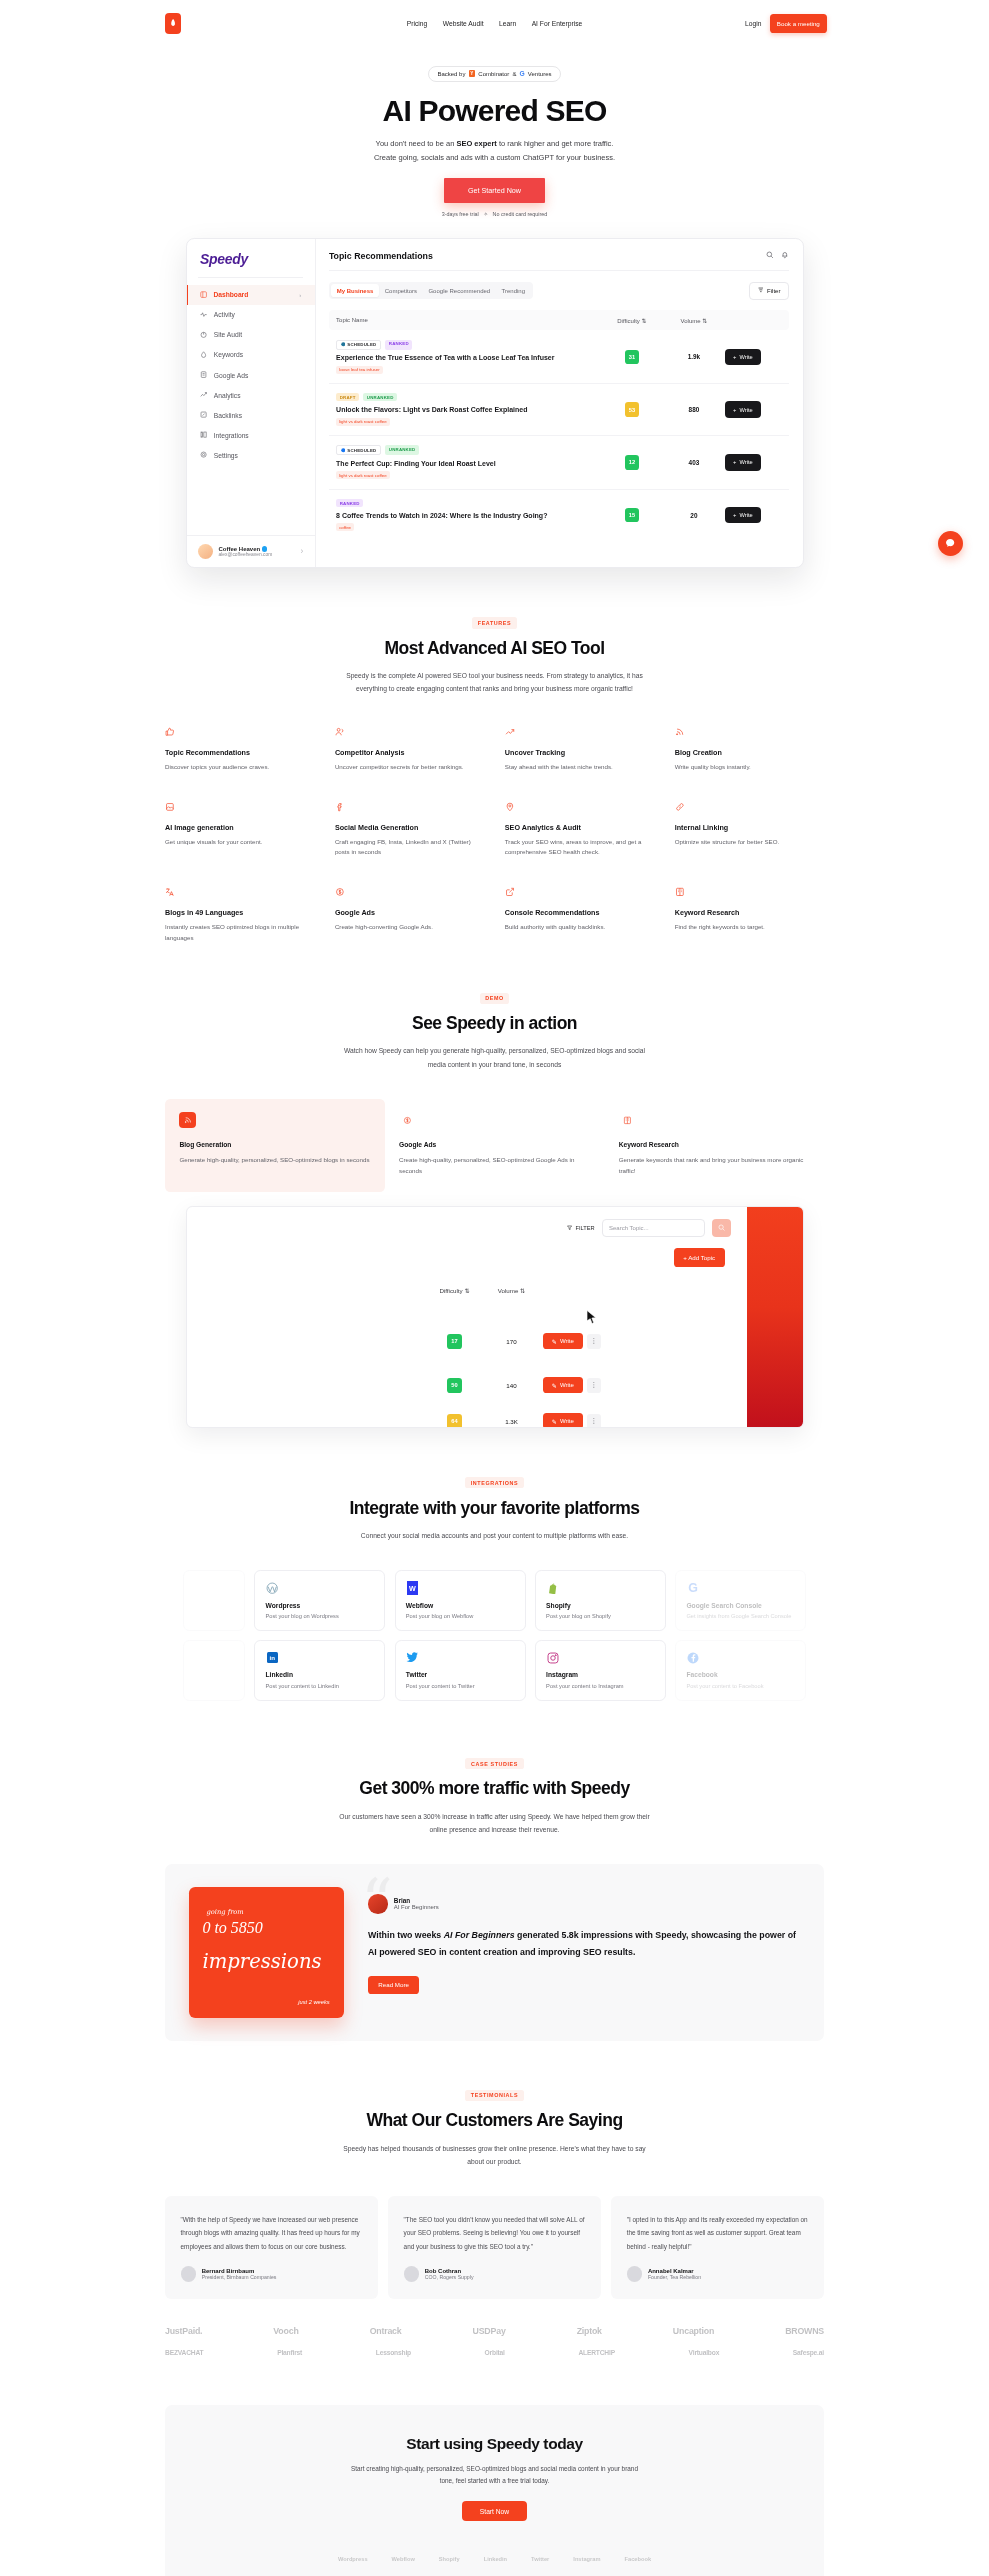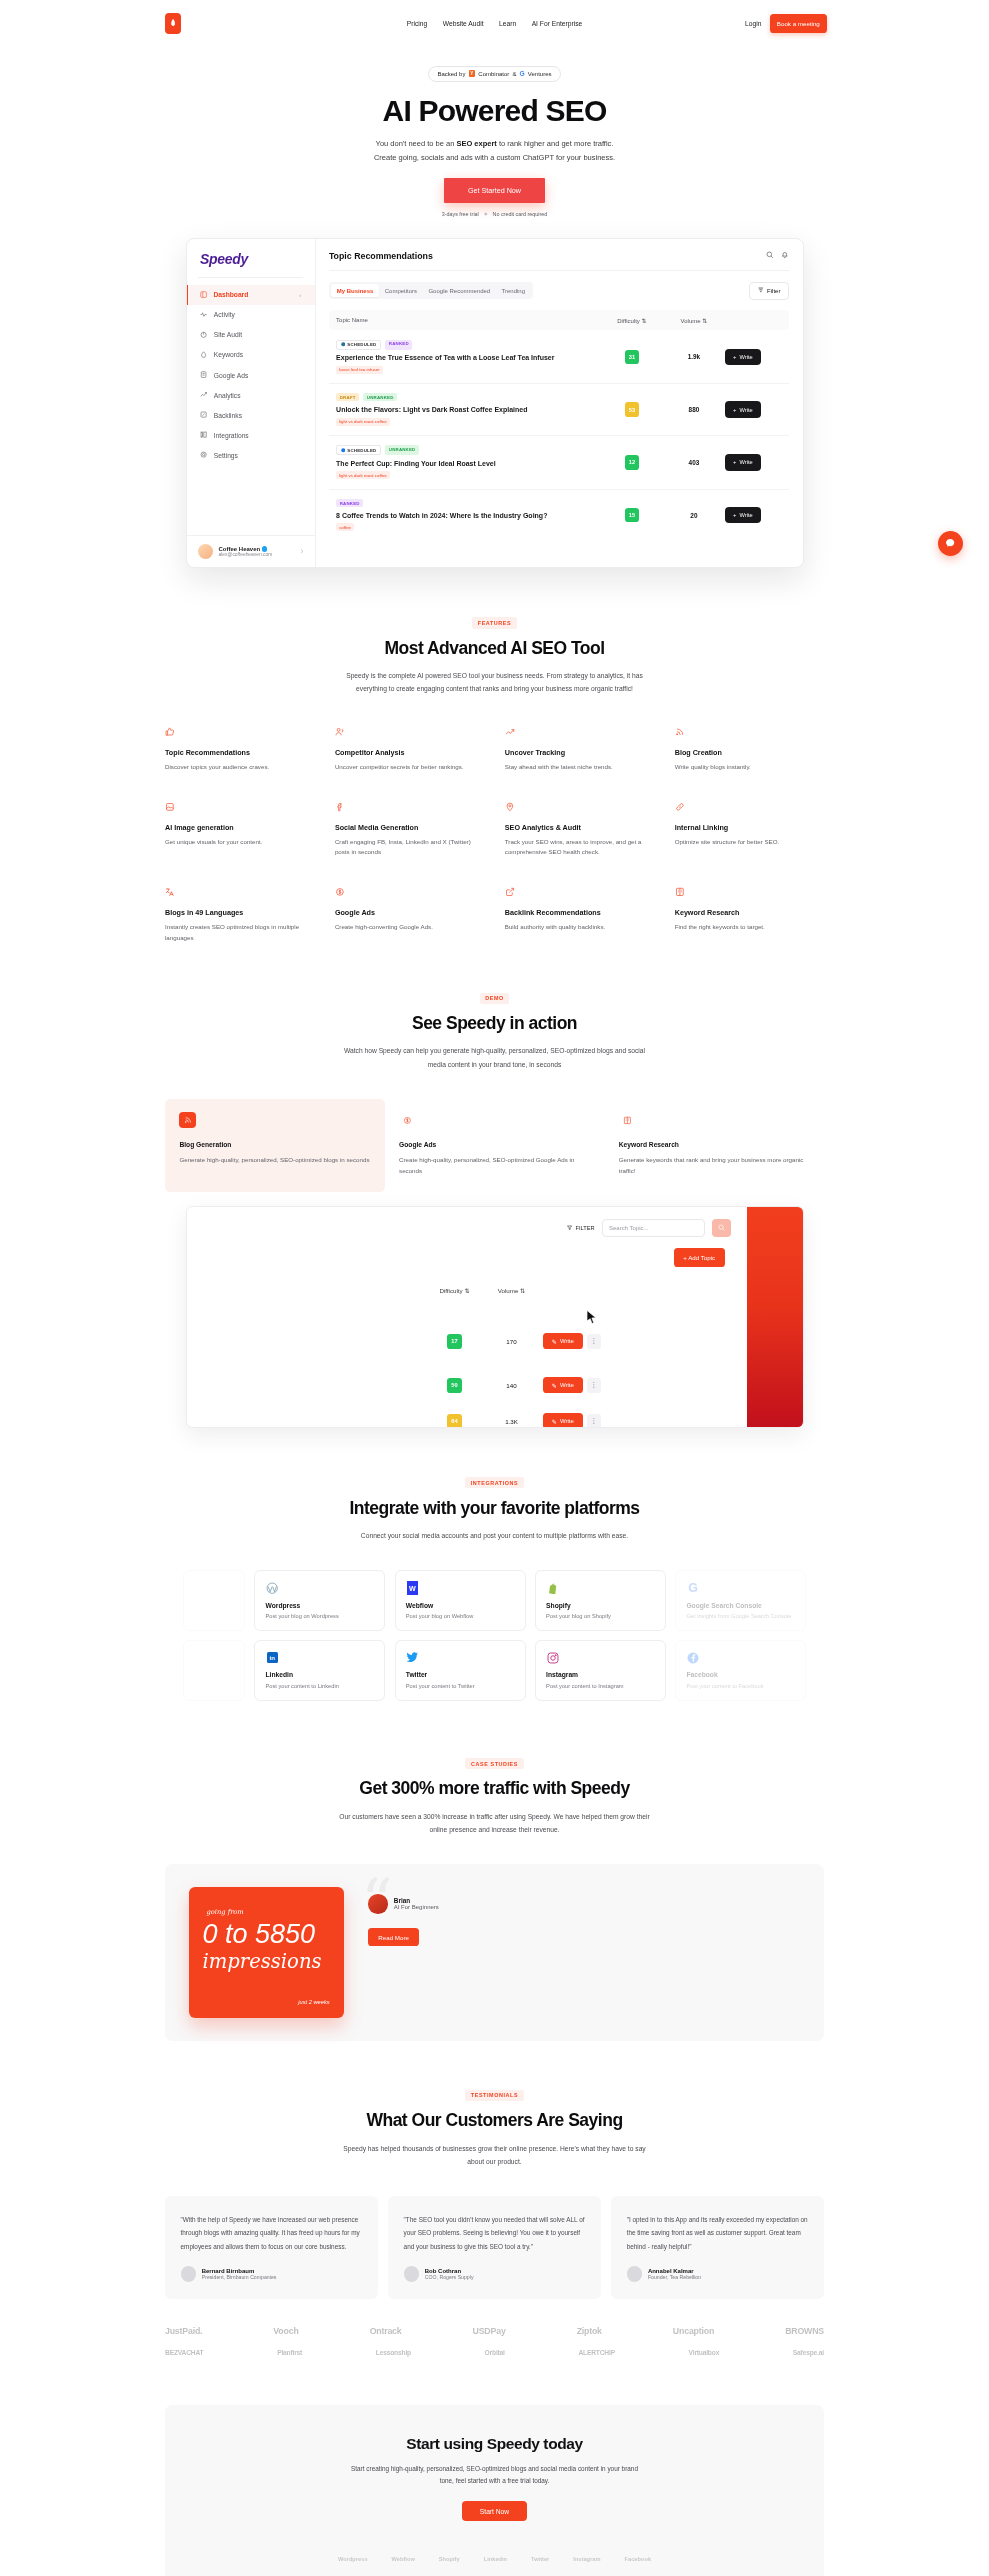--- a/index.html
+++ b/index.html
@@ -192,21 +192,21 @@
   
   .case-box {
     width: 659px; margin: 28px auto 0; background:#f8f8f9; border-radius:7.2px;
     display:flex; gap:24px; padding: 23px 24px; align-items:flex-start; text-align:left; position:relative;
   }
   .case-img {
     width: 155px; height: 131px; border-radius:6.2px; background:#f4411e; color:#fff;
     position:relative; flex:0 0 auto; box-shadow: 0 8.2px 18.5px rgba(244,65,30,.25);
   }
   .case-img .gf { position:absolute; left:17.5px; top:21.6px; font-size:6.7px; font-style:italic; font-family:"DejaVu Serif", serif;}
-  .case-img .big { position:absolute; left:13.4px; top:32px; font-size:27px; font-style:italic; font-family:Liberation Sans, sans-serif;}
+  .case-img .big { position:absolute; left:13.4px; top:32px; font-size:16px; font-style:italic; font-family:Liberation Serif, serif;}
   .case-img .big2 { position:absolute; left:13.4px; top:63px; font-size:19.6px; font-style:italic; font-family:"DejaVu Serif", serif;}
   .case-img .jw { position:absolute; right:14.4px; bottom:13.4px; font-size:5.7px; font-style:italic;}
   .quote-glyph { position:absolute; left:196px; top:7.2px; font-size:62px; color:#ececed; font-family:"DejaVu Serif",serif; line-height:1; z-index:0;}
   .case-body { position:relative; z-index:1; flex:1; padding-top:7.2px;}
   .case-person { display:flex; gap:6.2px; align-items:center; }
   .case-person .av { width:19.6px;height:19.6px;border-radius:50%;background:linear-gradient(140deg,#e8442a,#b62a18);}
   .case-person .n { font-size:6.4px; font-weight:600;}
   .case-person .r { font-size:6px; color:#5a5a60;}
   .case-quote { font-size:8.8px; line-height:1.95; font-weight:600; margin-top:13.4px; color:#131316;}
   .case-quote i { font-style:italic; }
@@ -576,21 +576,21 @@
                 <path d="M9.5 5.5v8M11.5 7.2c-.5-.6-1.3-.9-2-.9-1 0-1.8.6-1.8 1.5s.8 1.3 1.8 1.5c1.1.2 2 .6 2 1.6s-.9 1.6-2 1.6c-.8 0-1.6-.3-2-.9"></path>
               </svg></span>
           <h3>Google Ads</h3>
           <p>Create high-converting Google Ads.</p>
         </div>
         <div class="feat">
           <span class="feat-ico"><svg width="9.8" height="9.8" viewBox="0 0 19 19" fill="none" stroke="currentColor" stroke-width="1.3">
                 <path d="M14 10.5V15a1.5 1.5 0 01-1.5 1.5h-8A1.5 1.5 0 013 15V7a1.5 1.5 0 011.5-1.5H9"></path>
                 <path d="M12 2.5h4.5V7M16 3L8.5 10.5"></path>
               </svg></span>
-          <h3>Backlink Recommendations</h3>
+          <h3>Console Recommendations</h3>
           <p>Build authority with quality backlinks.</p>
         </div>
         <div class="feat">
           <span class="feat-ico"><svg width="9.8" height="9.8" viewBox="0 0 19 19" fill="none" stroke="currentColor" stroke-width="1.3">
                 <rect x="3" y="2.5" width="13" height="14" rx="1.5"></rect>
                 <path d="M9.5 2.5v14M6 6h1.5M6 9h1.5M11.5 6H13M11.5 9H13"></path>
               </svg></span>
           <h3>Keyword Research</h3>
           <p>Find the right keywords to target.</p>
         </div>
@@ -810,20 +810,23 @@
         <span class="jw">just 2 weeks</span>
       </div>
       <span class="quote-glyph">“</span>
       <div class="case-body">
         <div class="case-person">
           <div class="av"></div>
           <div>
             <div class="n">Brian</div>
             <div class="r">AI For Beginners</div>
           </div>
+        </div>
+        <div class="case-quote">
+          <span>Within two weeks </span><i>AI For Beginners</i><span> generated 5.8k impressions with Speedy, showcasing the power of AI powered SEO in content creation and improving SEO results.</span>
         </div>
         <button class="readmore">Read More</button>
       </div>
     </div>
   </div>
 
   <div class="sec">
     <div class="container">
       <div class="eyebrow">TESTIMONIALS</div>
       <h2 class="sec-title">What Our Customers Are Saying</h2>

